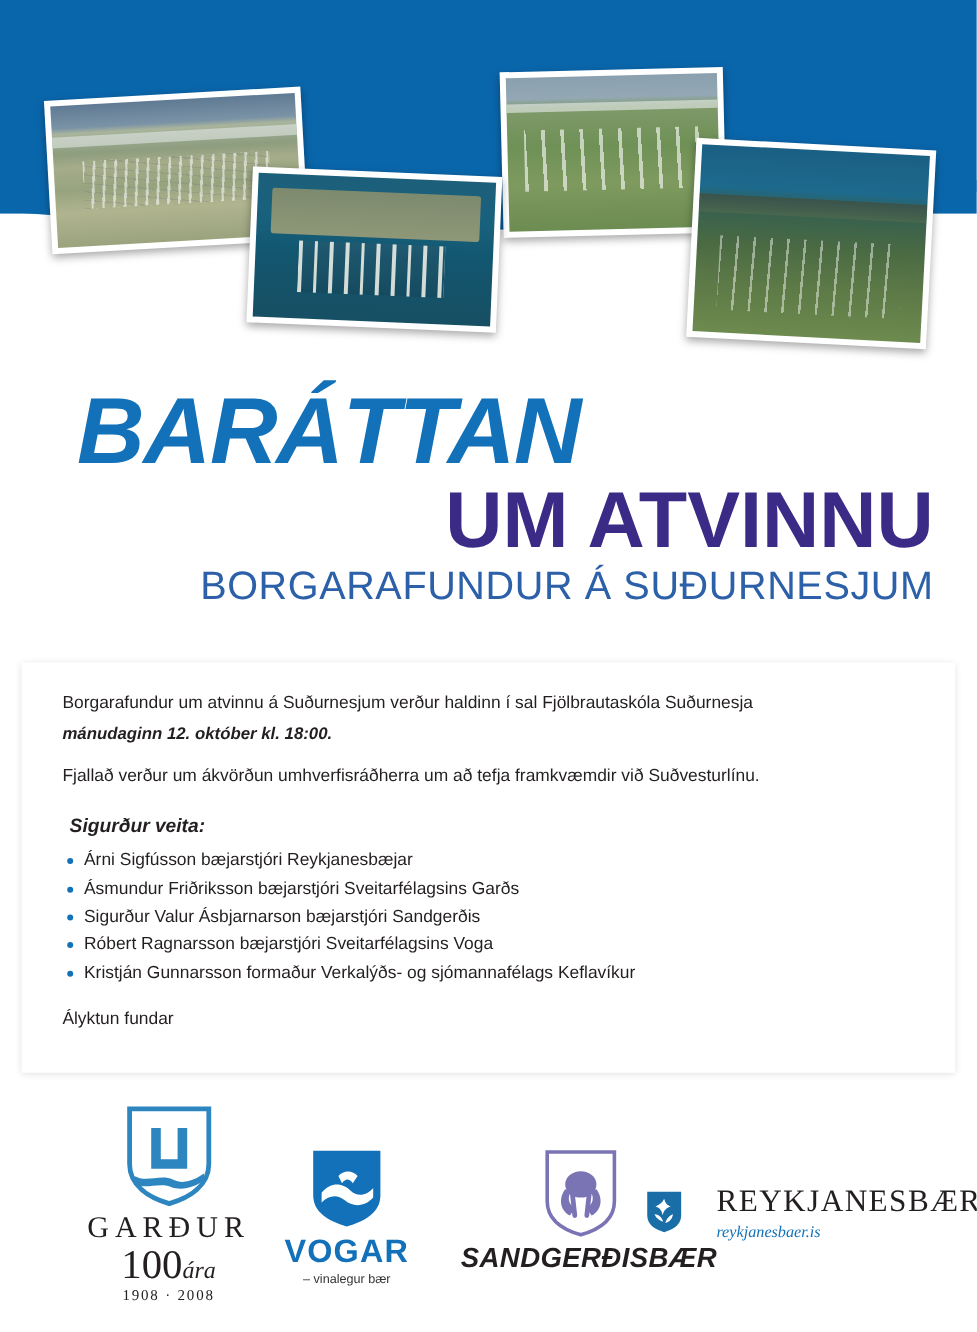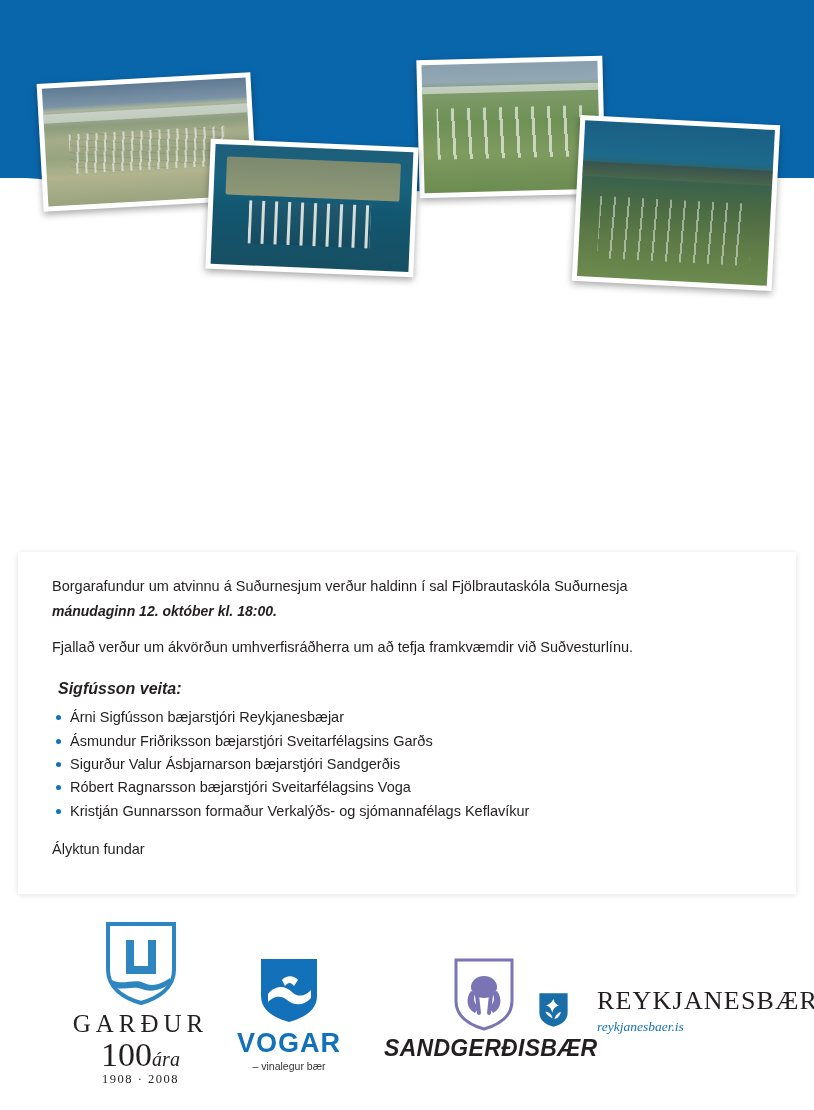--- a/index.html
+++ b/index.html
@@ -380,27 +380,32 @@
       <div class="img p3"></div>
     </div>
     <div class="photo photo-4">
       <div class="img p4"></div>
     </div>
     <div class="photo photo-2">
       <div class="img p2"></div>
     </div>
   </div>
 
+  <div class="title-block">
+    <div class="title-main">BARÁTTAN</div>
+    <div class="title-sub">UM ATVINNU</div>
+    <div class="title-third">BORGARAFUNDUR Á SUÐURNESJUM</div>
+  </div>
 
   <div class="body-card">
     <div class="body-inner">
       <p class="p-intro">Borgarafundur um atvinnu á Suðurnesjum verður haldinn í sal Fjölbrautaskóla Suðurnesja</p>
       <p class="p-date">mánudaginn 12. október kl. 18:00.</p>
       <p class="p-note">Fjallað verður um ákvörðun umhverfisráðherra um að tefja framkvæmdir við Suðvesturlínu.</p>
-      <div class="speakers-head">Sigfússon veita:</div>
+      <div class="speakers-head">Sigurður veita:</div>
       <ul class="speaker-list">
         <li>Árni Sigfússon bæjarstjóri Reykjanesbæjar</li>
         <li>Ásmundur Friðriksson bæjarstjóri Sveitarfélagsins Garðs</li>
         <li>Sigurður Valur Ásbjarnarson bæjarstjóri Sandgerðis</li>
         <li>Róbert Ragnarsson bæjarstjóri Sveitarfélagsins Voga</li>
         <li>Kristján Gunnarsson formaður Verkalýðs- og sjómannafélags Keflavíkur</li>
       </ul>
       <p class="p-foot">Ályktun fundar</p>
     </div>
   </div>

